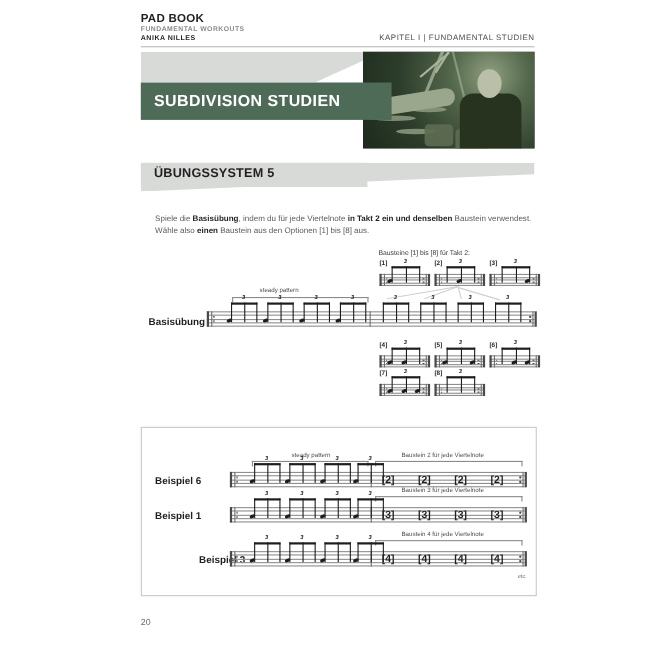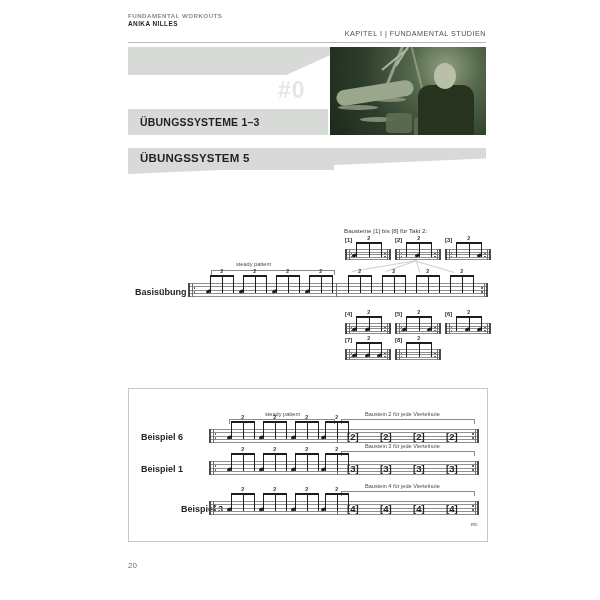--- a/index.html
+++ b/index.html
@@ -85,20 +85,21 @@
 
   
   .folio{position:absolute;left:128px;top:561px;font-size:8px;color:#6d6d6d;}
 </style>
 </head>
 <body>
 
 <div class="page">
 
   <div class="runhead">
+    <div class="brand-title">PAD BOOK</div>
     <div class="brand-sub">FUNDAMENTAL WORKOUTS</div>
     <div class="brand-author">ANIKA NILLES</div>
     <div class="chapter">KAPITEL I  |  FUNDAMENTAL STUDIEN</div>
   </div>
   <div class="runrule"></div>
 
   <div class="titleblock">
     <div class="tb-wedge"></div>
     <div class="tb-ghost">#0</div>
 
@@ -111,29 +112,30 @@
       <div class="ph-cym" style="left:30px;top:70px;width:36px;"></div>
       <div class="ph-drum" style="left:56px;top:66px;"></div>
       <div class="ph-drum" style="left:84px;top:70px;width:30px;"></div>
       <div class="ph-stick" style="left:52px;top:22px;transform:rotate(-40deg);"></div>
       <div class="ph-stick" style="left:66px;top:18px;transform:rotate(-58deg);"></div>
       <div class="ph-body"></div>
       <div class="ph-head"></div>
       <div class="ph-arm"></div>
     </div>
 
-    <div class="tb-grey">
-      <div class="t">ÜBUNGSSYSTEME 1–3</div>
+    <div class="tb-green">
+      <div class="t">SUBDIVISION STUDIEN</div>
     </div>
   </div>
 
   <div class="secwedge"></div>
   <div class="secbar"></div>
   <div class="sectitle">ÜBUNGSSYSTEM 5</div>
 
+  <div class="bodycopy"><span>Spiele die </span><b>Basisübung</b><span>, indem du für jede Viertelnote </span><b>in Takt 2 ein und denselben</b><span> Baustein verwendest. Wähle also </span><b>einen</b><span> Baustein aus den Optionen [1] bis [8] aus.</span></div>
 
   <div style="position:absolute;left:344px;top:227px;font-size:6.2px;color:#3a3a3a;">Bausteine [1] bis [8] für Takt 2:</div>
 
   <div id="bausteine-grid">
       <div class="blocklbl" style="left:345px;top:237px;">[1]</div>
       <div class="staff" style="left:345px;top:249px;width:44px;height:11px;">
         <div class="ln" style="top:0px;"></div>
         <div class="ln" style="top:3px;"></div>
         <div class="ln" style="top:5px;"></div>
         <div class="ln" style="top:8px;"></div>

